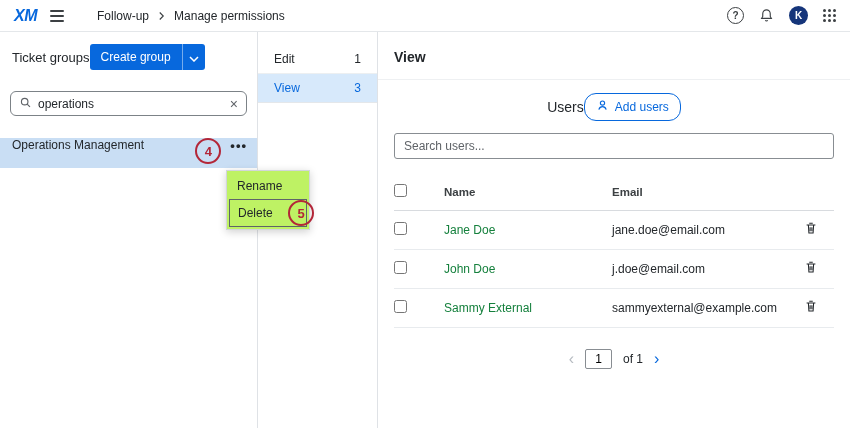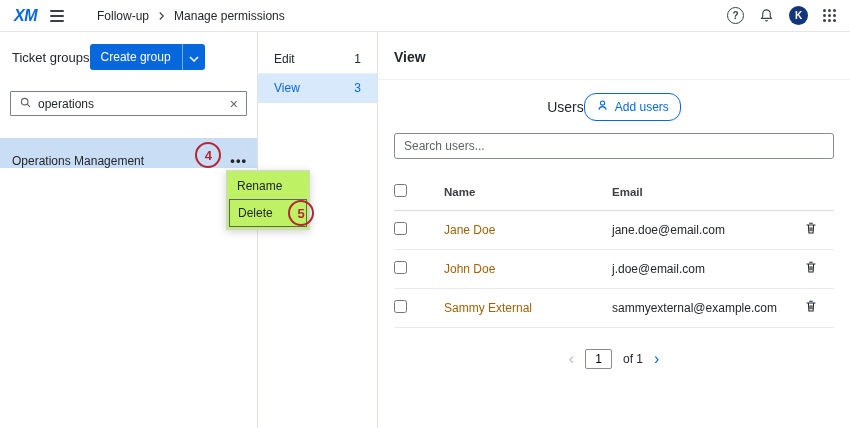--- a/index.html
+++ b/index.html
@@ -31,24 +31,24 @@
   
   .main { display: flex; height: 396px; }
 
   
   .left-panel { width: 258px; border-right: 1px solid #dfe2e6; }
   .lp-head { display: flex; align-items: center; justify-content: flex-start; padding: 12px 10px 0 12px; }
   .lp-title { font-size: 13px; }
   .split-btn { display: flex; cursor: pointer; }
   .split-main { background: #0768dd; color: #fff; font-size: 12px; padding: 6px 11px; border: none; border-radius: 3px 0 0 3px; font-family: inherit; }
   .split-arrow { background: #0768dd; border: none; border-left: 1px solid rgba(255,255,255,.45); border-radius: 0 3px 3px 0; width: 23px; display: flex; align-items: center; justify-content: center; }
-  .searchbox { margin: 21px 10px 0 10px; height: 25px; border: 1px solid #7c8287; border-radius: 1px; display: flex; align-items: center; padding: 0 8px; gap: 6px; background: #fff; }
+  .searchbox { margin: 21px 10px 0 10px; height: 25px; border: 1px solid #7c8287; border-radius: 6px; display: flex; align-items: center; padding: 0 8px; gap: 6px; background: #fff; }
   .searchbox input { border: none; outline: none; flex: 1; font-size: 12px; font-family: inherit; color: #23272b; min-width: 0; }
   .clear-x { color: #5f6368; font-size: 14px; line-height: 1; background: none; border: none; cursor: pointer; }
-  .group-row { margin-top: 22px; background: #c9def4; height: 30px; display: flex; align-items: flex-end; padding: 0 10px 0 12px; gap: 9px; }
+  .group-row { margin-top: 22px; background: #c9def4; height: 30px; display: flex; align-items: flex-start; padding: 0 10px 0 12px; gap: 9px; }
   .group-label { font-size: 12px; flex: 1; }
   .annot { width: 26px; height: 26px; border: 2px solid #b32638; border-radius: 50%; color: #b32638; font-weight: 700; font-size: 13px; display: flex; align-items: center; justify-content: center; background: transparent; flex: none; }
   .ellipsis-btn { font-size: 13px; font-weight: 700; letter-spacing: 1px; color: #23272b; background: none; border: none; cursor: pointer; }
 
   
   .context-menu { position: absolute; left: 226px; top: 170px; width: 84px; background: #bef264; border: 1px solid #d2d6da; box-shadow: 0 2px 8px rgba(0,0,0,.18); z-index: 10; padding: 2px; }
   .menu-item { font-size: 12px; padding: 6px 8px; cursor: pointer; }
   .menu-item.delete { border: 1px solid #5f6469; position: relative; }
   .annot-5 { position: absolute; left: 58px; top: 50%; transform: translateY(-50%); z-index: 11; }
 
@@ -66,21 +66,21 @@
   .user-search { margin: 2px 16px 0; height: 26px; border: 1px solid #888d92; border-radius: 3px; padding: 0 9px; font-size: 12px; font-family: inherit; color: #23272b; width: calc(100% - 32px); outline: none; }
   .user-search::placeholder { color: #5f6368; }
 
   .users-table { margin: 17px 16px 0; width: calc(100% - 32px); border-collapse: collapse; }
   .users-table th { text-align: left; font-size: 11.5px; font-weight: 700; color: #3c4043; padding: 8px 0 11px; border-bottom: 1px solid #d8dbdf; }
   .users-table td { font-size: 12px; padding: 10px 0; border-bottom: 1px solid #e8ebee; }
   .col-check { width: 50px; }
   .col-name  { width: 168px; }
   .col-trash { width: 30px; }
   .users-table input[type=checkbox] { width: 13px; height: 13px; }
-  .name-link { color: #a16207; text-decoration: none; cursor: pointer; margin-top: 27px; }
+  .name-link { color: #15803d; text-decoration: none; cursor: pointer; margin-top: 27px; }
   .trash-btn { background: none; border: none; cursor: pointer; padding: 0; display: block; }
   td.trash-cell { text-align: right; }
 
   .pagination { display: flex; align-items: center; justify-content: center; gap: 11px; margin-top: 21px; }
   .pg-prev { color: #b6bbc1; font-size: 16px; background: none; border: none; }
   .pg-next { color: #0768dd; font-size: 16px; background: none; border: none; cursor: pointer; }
   .pg-input { width: 27px; height: 20px; border: 1px solid #888d92; border-radius: 2px; text-align: center; font-size: 12px; font-family: inherit; outline: none; }
   .pg-of { font-size: 12px; }
 </style>
 </head>

